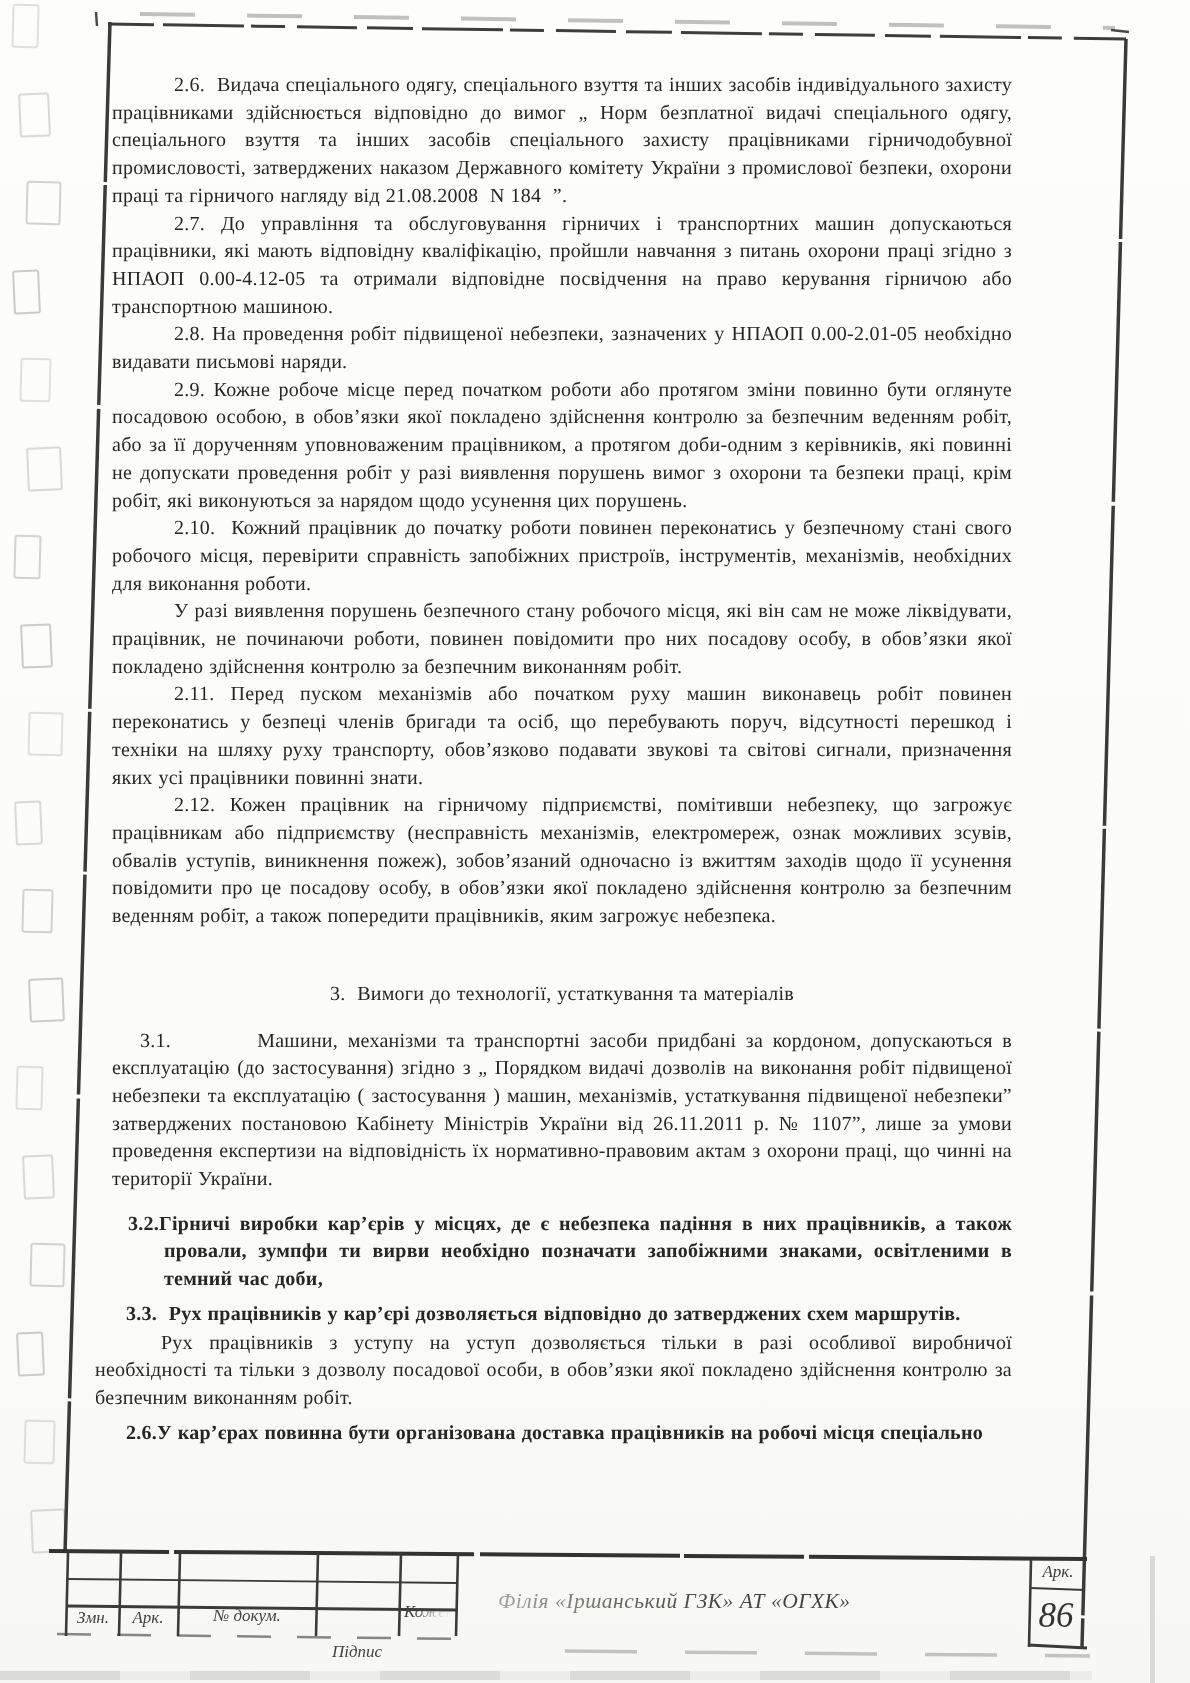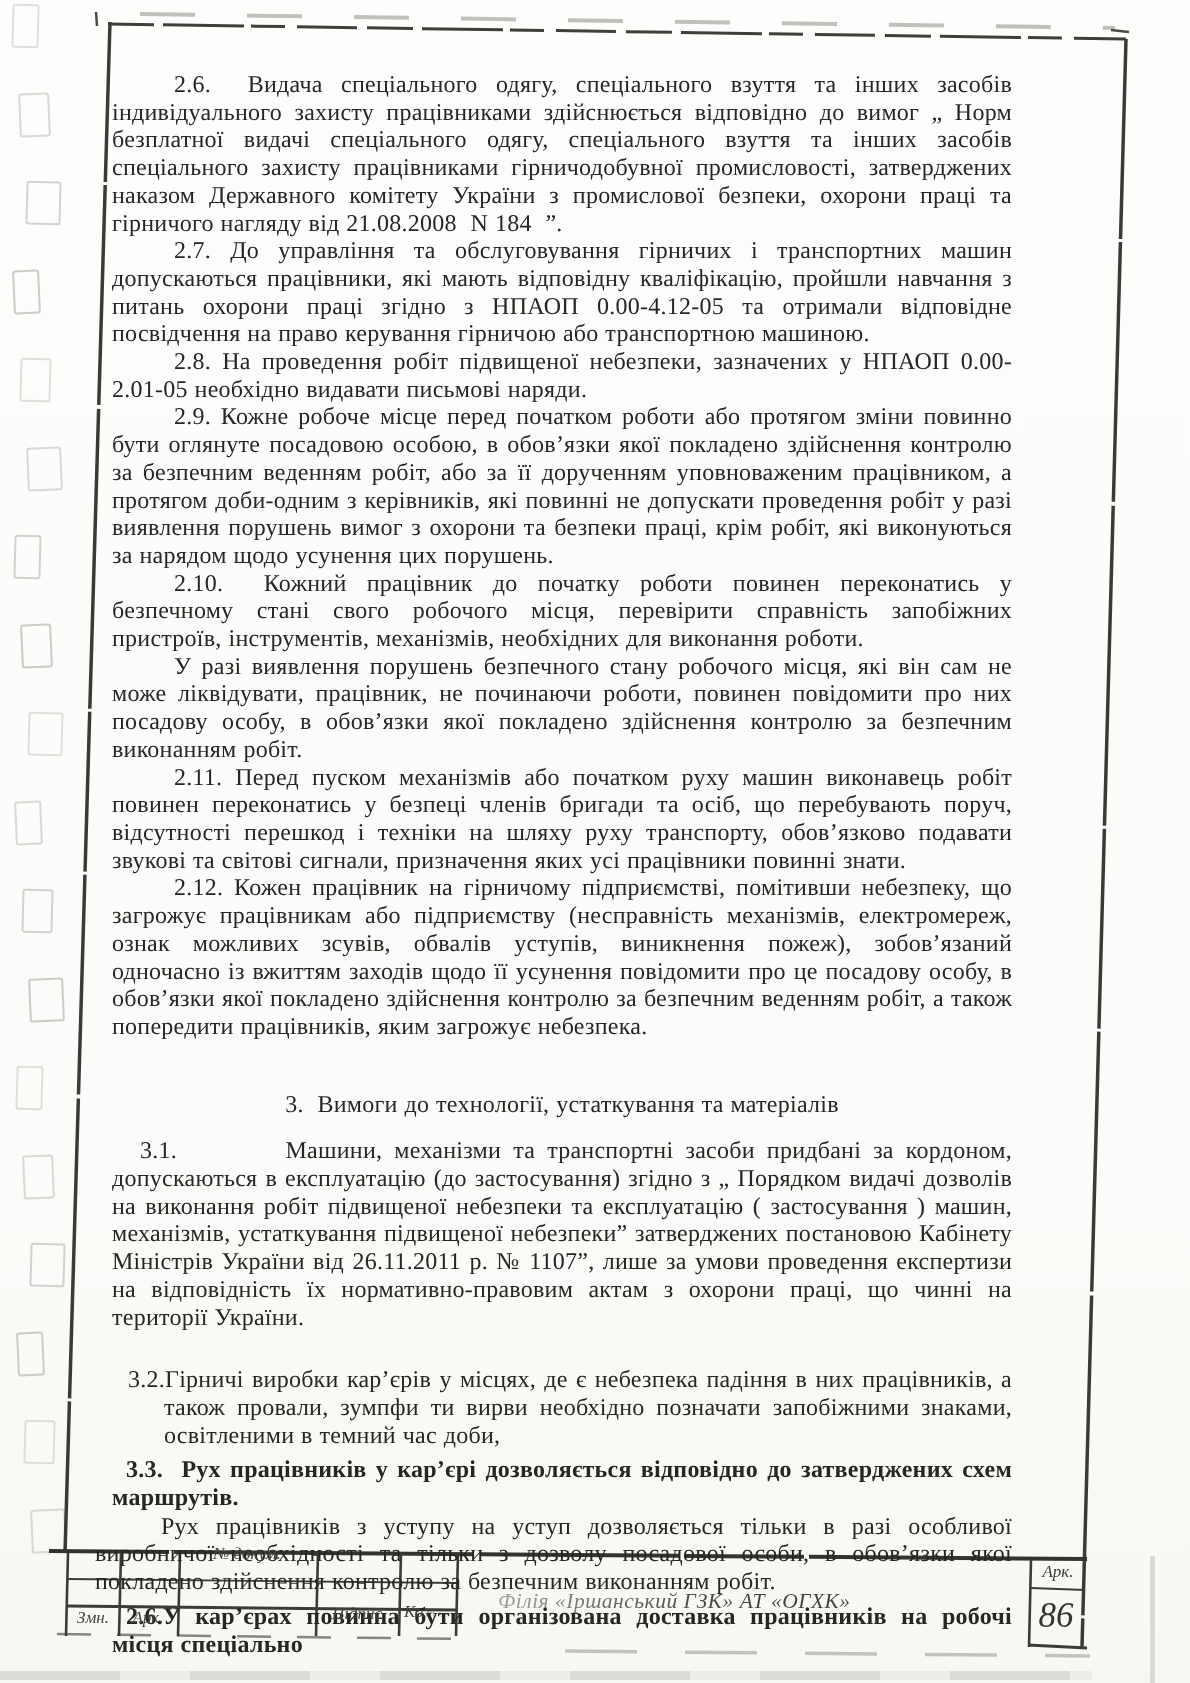--- a/index.html
+++ b/index.html
@@ -18,46 +18,46 @@
     border-radius:3px;
     opacity:.85;
     background:transparent;
   }
   
   .frame{position:absolute;left:0;top:0;pointer-events:none;}
   
   .body-text{
     position:absolute;
     left:112px;top:72px;width:900px;
-    font-size:24px;line-height:27.7px;
+    font-size:20px;line-height:27.7px;
     color:#262624;
     letter-spacing:.25px;
     word-spacing:.6px;
     text-rendering:geometricPrecision;
   }
   .para{margin:0;text-align:justify;}
   .para.indent{text-indent:62px;}
   .para.heading{text-align:center;text-indent:0;margin-top:50px;margin-bottom:19px;}
   .para.num-gap{text-indent:28px;}
-  .para.hang{margin-left:16px;padding-left:36px;text-indent:-36px;margin-top:35px;}
+  .para.hang{margin-left:16px;padding-left:36px;text-indent:-36px;margin-top:17px;font-weight:bold;}
   .para.small-indent{text-indent:14px;margin-top:7px;font-weight:bold;}
   .para.hang2{margin-left:-17px;text-indent:66px;margin-top:1px;}
   
   .footer{position:absolute;inset:0;pointer-events:none;}
   .flabel{
     position:absolute;
     font-style:italic;
     font-size:17px;color:#434340;
     transform:translateX(-50%);
     white-space:nowrap;
   }
   .flabel.c1{left:93px;top:1608px;}
   .flabel.c2{left:148px;top:1608px;}
-  .flabel.c3{left:247px;top:1544px;}
-  .flabel.c4{left:357px;top:1604px;}
+  .flabel.c3{left:247px;top:1606px;}
+  .flabel.c4{left:357px;top:1642px;}
   .flabel.c5{
     left:404px;top:1602px;transform:none;
     width:48px;overflow:hidden;
     -webkit-mask-image:linear-gradient(90deg,#000 20%,rgba(0,0,0,.25) 70%,transparent 100%);
             mask-image:linear-gradient(90deg,#000 20%,rgba(0,0,0,.25) 70%,transparent 100%);
   }
   .org{
     position:absolute;left:498px;top:1589px;width:404px;
     text-align:left;
     font-style:italic;font-size:21.5px;letter-spacing:.5px;

